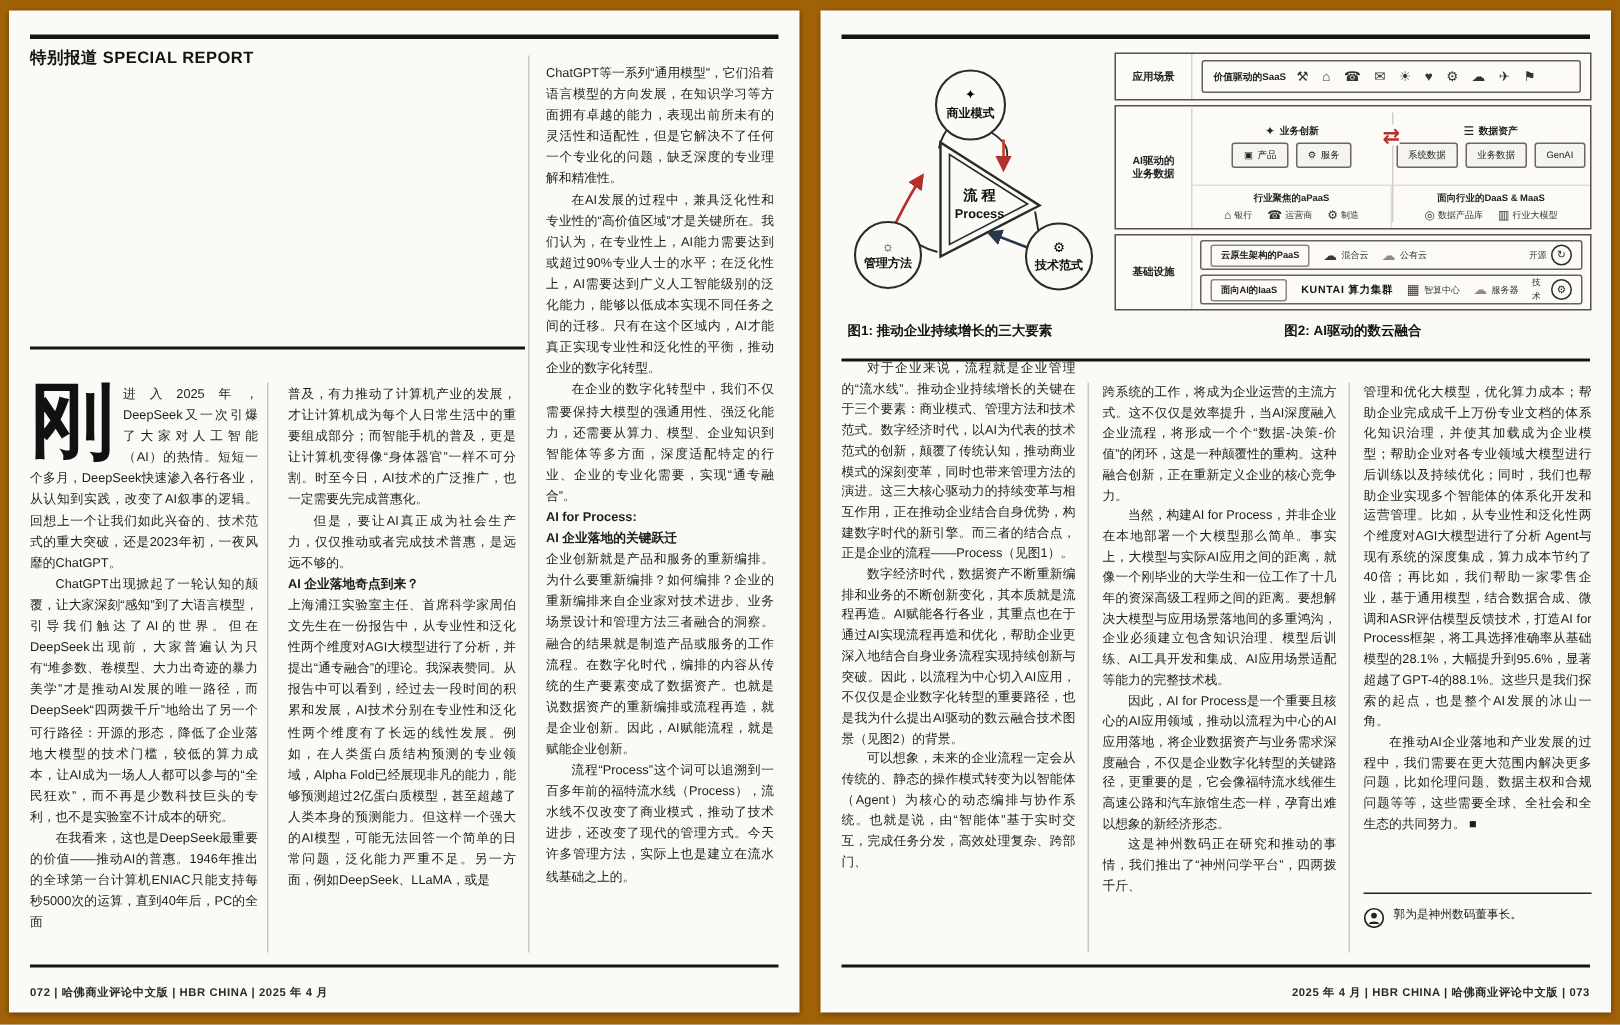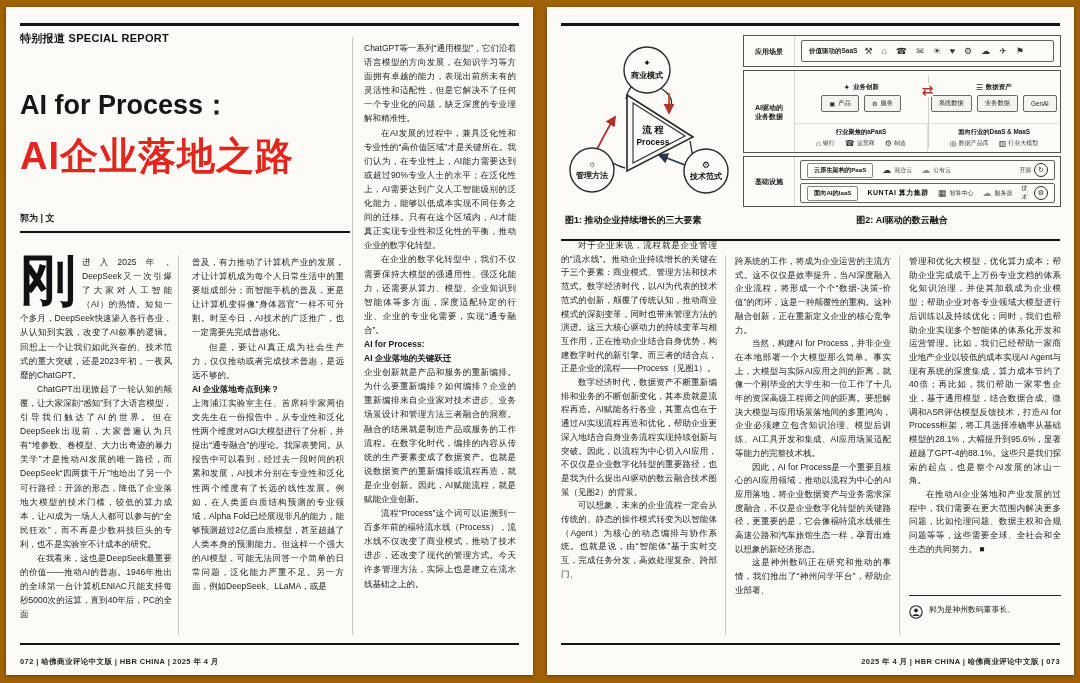--- a/index.html
+++ b/index.html
@@ -75,25 +75,20 @@
 </style>
 </head>
 <body>
 
 <div class="spread">
 
   <div class="page page-left">
     <div class="rule top-rule"></div>
     <div class="kicker">特别报道 SPECIAL REPORT</div>
 
-    <div class="title-block">
-      <div class="title-en">AI for Process：</div>
-      <div class="title-cn">AI企业落地之路</div>
-      <div class="byline">郭为 | 文</div>
-    </div>
     <div class="rule byline-rule"></div>
 
     <div class="vdiv" style="left:172px;top:248px;height:380px;"></div>
     <div class="vdiv" style="left:346px;top:30px;height:598px;"></div>
 
     <div class="col" style="left:14px;top:248px;width:152px;height:386px;">
       <p class="noind"><span class="dropcap">刚</span><span>进入2025年，DeepSeek又一次引爆了大家对人工智能（AI）的热情。短短一个多月，DeepSeek快速渗入各行各业，从认知到实践，改变了AI叙事的逻辑。回想上一个让我们如此兴奋的、技术范式的重大突破，还是2023年初，一夜风靡的ChatGPT。</span></p>
       <p>ChatGPT出现掀起了一轮认知的颠覆，让大家深刻“感知”到了大语言模型，引导我们触达了AI的世界。但在DeepSeek出现前，大家普遍认为只有“堆参数、卷模型、大力出奇迹的暴力美学”才是推动AI发展的唯一路径，而DeepSeek“四两拨千斤”地给出了另一个可行路径：开源的形态，降低了企业落地大模型的技术门槛，较低的算力成本，让AI成为一场人人都可以参与的“全民狂欢”，而不再是少数科技巨头的专利，也不是实验室不计成本的研究。</p>
       <p>在我看来，这也是DeepSeek最重要的价值——推动AI的普惠。1946年推出的全球第一台计算机ENIAC只能支持每秒5000次的运算，直到40年后，PC的全面</p>
     </div>
@@ -302,25 +297,25 @@
     <div class="col" style="left:14px;top:232px;width:156px;height:384px;">
       <p>对于企业来说，流程就是企业管理的“流水线”。推动企业持续增长的关键在于三个要素：商业模式、管理方法和技术范式。数字经济时代，以AI为代表的技术范式的创新，颠覆了传统认知，推动商业模式的深刻变革，同时也带来管理方法的演进。这三大核心驱动力的持续变革与相互作用，正在推动企业结合自身优势，构建数字时代的新引擎。而三者的结合点，正是企业的流程——Process（见图1）。</p>
       <p>数字经济时代，数据资产不断重新编排和业务的不断创新变化，其本质就是流程再造。AI赋能各行各业，其重点也在于通过AI实现流程再造和优化，帮助企业更深入地结合自身业务流程实现持续创新与突破。因此，以流程为中心切入AI应用，不仅仅是企业数字化转型的重要路径，也是我为什么提出AI驱动的数云融合技术图景（见图2）的背景。</p>
       <p>可以想象，未来的企业流程一定会从传统的、静态的操作模式转变为以智能体（Agent）为核心的动态编排与协作系统。也就是说，由“智能体”基于实时交互，完成任务分发，高效处理复杂、跨部门、</p>
     </div>
 
     <div class="col" style="left:188px;top:248px;width:156px;height:384px;">
       <p class="noind">跨系统的工作，将成为企业运营的主流方式。这不仅仅是效率提升，当AI深度融入企业流程，将形成一个个“数据-决策-价值”的闭环，这是一种颠覆性的重构。这种融合创新，正在重新定义企业的核心竞争力。</p>
       <p>当然，构建AI for Process，并非企业在本地部署一个大模型那么简单。事实上，大模型与实际AI应用之间的距离，就像一个刚毕业的大学生和一位工作了十几年的资深高级工程师之间的距离。要想解决大模型与应用场景落地间的多重鸿沟，企业必须建立包含知识治理、模型后训练、AI工具开发和集成、AI应用场景适配等能力的完整技术栈。</p>
       <p>因此，AI for Process是一个重要且核心的AI应用领域，推动以流程为中心的AI应用落地，将企业数据资产与业务需求深度融合，不仅是企业数字化转型的关键路径，更重要的是，它会像福特流水线催生高速公路和汽车旅馆生态一样，孕育出难以想象的新经济形态。</p>
-      <p>这是神州数码正在研究和推动的事情，我们推出了“神州问学平台”，帮助企业部署、</p>
+      <p>这是神州数码正在研究和推动的事情，我们推出了“神州问学平台”，四两拨千斤、</p>
     </div>
 
     <div class="col" style="left:362px;top:248px;width:152px;height:334px;">
-      <p class="noind">管理和优化大模型，优化算力成本；帮助企业完成成千上万份专业文档的体系化知识治理，并使其加载成为企业模型；帮助企业对各专业领域大模型进行后训练以及持续优化；同时，我们也帮助企业实现多个智能体的体系化开发和运营管理。比如，我们已经帮助一家商业地产企业以较低的成本实现AI Agent与现有系统的深度集成，算力成本节约了40倍；再比如，我们帮助一家零售企业，基于通用模型，结合数据合成、微调和ASR评估模型反馈技术，打造AI for Process框架，将工具选择准确率从基础模型的28.1%，大幅提升到95.6%，显著超越了GPT-4的88.1%。这些只是我们探索的起点，也是整个AI发展的冰山一角。</p>
+      <p class="noind">管理和优化大模型，优化算力成本；帮助企业完成成千上万份专业文档的体系化知识治理，并使其加载成为企业模型；帮助企业对各专业领域大模型进行后训练以及持续优化；同时，我们也帮助企业实现多个智能体的体系化开发和运营管理。比如，从专业性和泛化性两个维度对AGI大模型进行了分析 Agent与现有系统的深度集成，算力成本节约了40倍；再比如，我们帮助一家零售企业，基于通用模型，结合数据合成、微调和ASR评估模型反馈技术，打造AI for Process框架，将工具选择准确率从基础模型的28.1%，大幅提升到95.6%，显著超越了GPT-4的88.1%。这些只是我们探索的起点，也是整个AI发展的冰山一角。</p>
       <p>在推动AI企业落地和产业发展的过程中，我们需要在更大范围内解决更多问题，比如伦理问题、数据主权和合规问题等等，这些需要全球、全社会和全生态的共同努力。 ■</p>
     </div>
 
     <div class="bio">
       <span class="bio-icon">
         <svg width="14" height="14" viewBox="0 0 14 14">
             <circle cx="7" cy="7" r="6.2" fill="none" stroke="#222" stroke-width="1.1"></circle>
             <circle cx="7" cy="5.4" r="1.9" fill="#222"></circle>
             <path d="M 3.4,11 C 4,8.8 10,8.8 10.6,11" fill="#222"></path>
           </svg>

